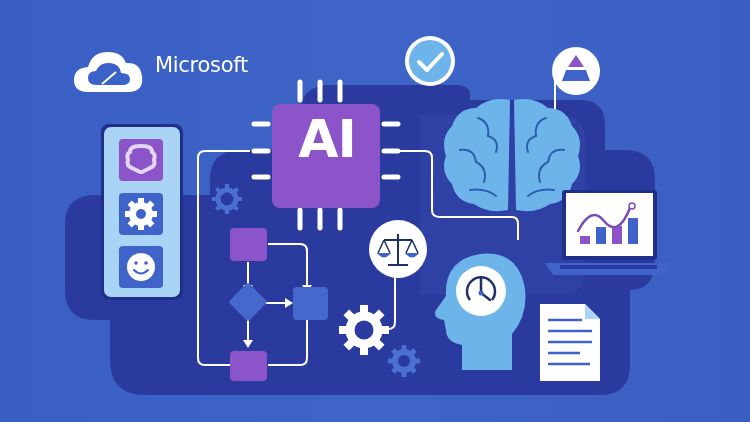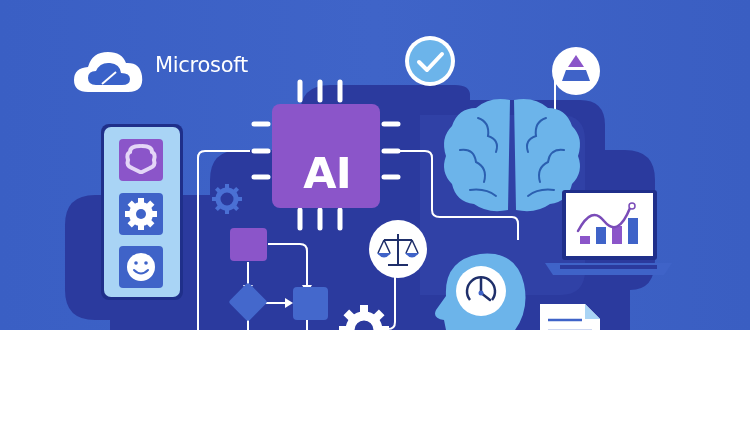--- a/index.html
+++ b/index.html
@@ -1,20 +1,20 @@
 <!DOCTYPE html>
 <html><head>
 <meta charset="utf-8">
 <style>
   html, body { margin: 0; padding: 0; }
   body { width: 750px; height: 422px; overflow: hidden; font-family: "DejaVu Sans", sans-serif; }
-  .canvas { position: relative; width: 750px; height: 330px; background: linear-gradient(90deg, #3a5fc4 0%, #3f64c8 50%, #3a5ec2 100%); overflow: hidden; text-align: right; }
+  .canvas { position: relative; width: 750px; height: 422px; background: linear-gradient(90deg, #3a5fc4 0%, #3f64c8 50%, #3a5ec2 100%); overflow: hidden; text-align: right; }
   .layer { position: absolute; left: 0; top: 0; }
   .brand { position: absolute; left: 155px; top: 52px; color: #ffffff; font-family: "DejaVu Sans", sans-serif; font-size: 21px; line-height: 26px; letter-spacing: -0.3px; }
-  .ai-label { position: absolute; left: 275px; top: 128px; width: 104px; height: 90px; display: flex; align-items: center; justify-content: center; color: #ffffff; font-family: "DejaVu Sans", sans-serif; font-weight: bold; font-size: 43px; letter-spacing: -1px; }
+  .ai-label { position: absolute; left: 275px; top: 94px; width: 104px; height: 90px; display: flex; align-items: center; justify-content: center; color: #ffffff; font-family: "DejaVu Sans", sans-serif; font-weight: bold; font-size: 52px; letter-spacing: -1px; }
 </style>
 </head>
 <body>
 
 <div class="canvas">
 
   <svg class="layer" width="750" height="422" viewBox="0 0 750 422">
 
     <path d="M95 195 Q65 195 65 225 L65 290 Q65 320 95 320 L110 320 L110 360 Q110 395 145 395 L600 395 Q630 395 630 365 L630 290 Q655 290 655 260 L655 180 Q655 150 625 150 L605 150 L605 125 Q605 100 580 100 L470 100 L470 95 Q470 85 455 85 L330 85 Q300 85 300 115 L300 150 L240 150 Q210 150 210 180 L210 195 Z" fill="#2b3a9e"></path>
     <path d="M420 115 L560 115 Q585 115 585 140 L585 270 Q585 295 560 295 L420 295 Z" fill="#3344aa" opacity="0.7"></path>

